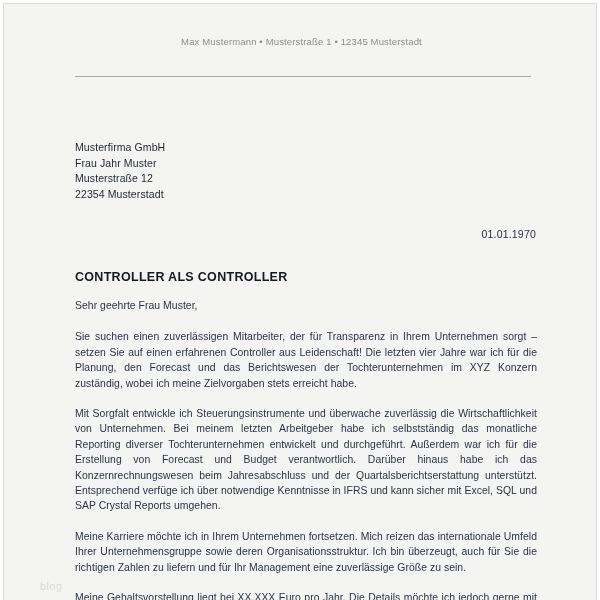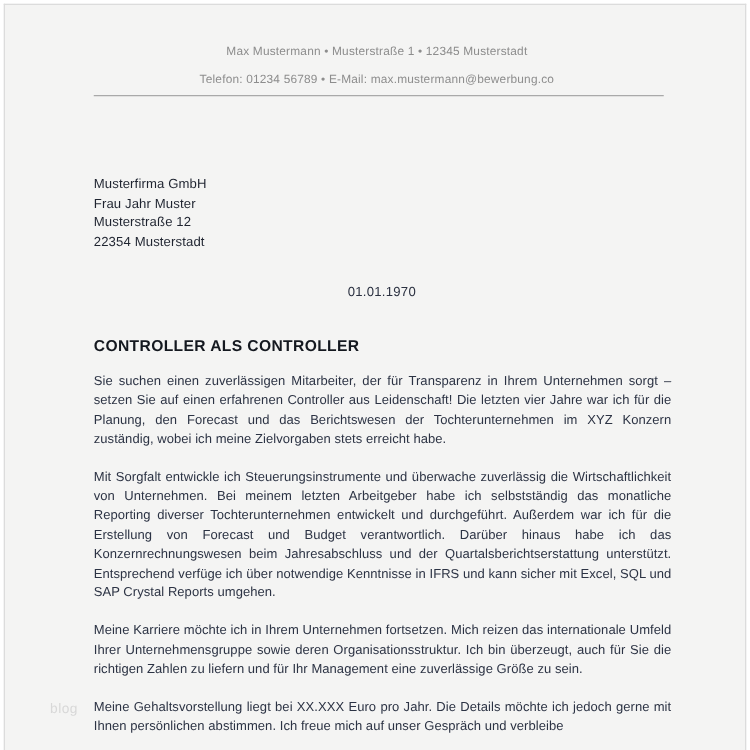--- a/index.html
+++ b/index.html
@@ -68,21 +68,21 @@
     line-height: 15.5px;
     letter-spacing: 0.1px;
   }
 
   
   .date {
     position: absolute;
     left: 71px;
     top: 224px;
     width: 461px;
-    text-align: center;
+    text-align: right;
     font-size: 10.5px;
     color: #2a3040;
     letter-spacing: 0.2px;
   }
 
   
   .subject {
     position: absolute;
     left: 71px;
     top: 266px;
@@ -107,51 +107,51 @@
     text-align: justify;
     letter-spacing: 0.05px;
     margin: 0 0 15px 0;
   }
   .para.salutation { margin-bottom: 16px; }
 
   
   .watermark {
     position: absolute;
     left: 36px;
-    top: 557px;
+    top: 576px;
     font-size: 11px;
     color: #d8d8d8;
     letter-spacing: 0.4px;
     user-select: none;
   }
 </style>
 </head>
 <body>
 
 <div class="page">
 
   <div class="letterhead">
     <div class="lh-line">Max Mustermann • Musterstraße 1 • 12345 Musterstadt</div>
-    <div class="lh-line">Telefon: 01234 56789 • E-Mail: max.mustermann@bewerbung.co</div>
   </div>
 
   <div class="rule"></div>
 
   <div class="recipient">
     <div class="r-line">Musterfirma GmbH</div>
     <div class="r-line">Frau Jahr Muster</div>
     <div class="r-line">Musterstraße 12</div>
     <div class="r-line">22354 Musterstadt</div>
   </div>
 
   <div class="date">01.01.1970</div>
 
   <div class="subject">CONTROLLER ALS CONTROLLER</div>
 
   <div class="body-block">
+    <p class="para salutation">Sehr geehrte Frau Muster,</p>
     <p class="para">Sie suchen einen zuverlässigen Mitarbeiter, der für Transparenz in Ihrem Unternehmen sorgt – setzen Sie auf einen erfahrenen Controller aus Leidenschaft! Die letzten vier Jahre war ich für die Planung, den Forecast und das Berichtswesen der Tochterunternehmen im XYZ Konzern zuständig, wobei ich meine Zielvorgaben stets erreicht habe.</p>
     <p class="para">Mit Sorgfalt entwickle ich Steuerungsinstrumente und überwache zuverlässig die Wirtschaftlichkeit von Unternehmen. Bei meinem letzten Arbeitgeber habe ich selbstständig das monatliche Reporting diverser Tochterunternehmen entwickelt und durchgeführt. Außerdem war ich für die Erstellung von Forecast und Budget verantwortlich. Darüber hinaus habe ich das Konzernrechnungswesen beim Jahresabschluss und der Quartalsberichtserstattung unterstützt. Entsprechend verfüge ich über notwendige Kenntnisse in IFRS und kann sicher mit Excel, SQL und SAP Crystal Reports umgehen.</p>
     <p class="para">Meine Karriere möchte ich in Ihrem Unternehmen fortsetzen. Mich reizen das internationale Umfeld Ihrer Unternehmensgruppe sowie deren Organisationsstruktur. Ich bin überzeugt, auch für Sie die richtigen Zahlen zu liefern und für Ihr Management eine zuverlässige Größe zu sein.</p>
     <p class="para">Meine Gehaltsvorstellung liegt bei XX.XXX Euro pro Jahr. Die Details möchte ich jedoch gerne mit Ihnen persönlichen abstimmen. Ich freue mich auf unser Gespräch und verbleibe</p>
 
   </div>
 
   <div class="watermark">blog</div>
 
 </div>

